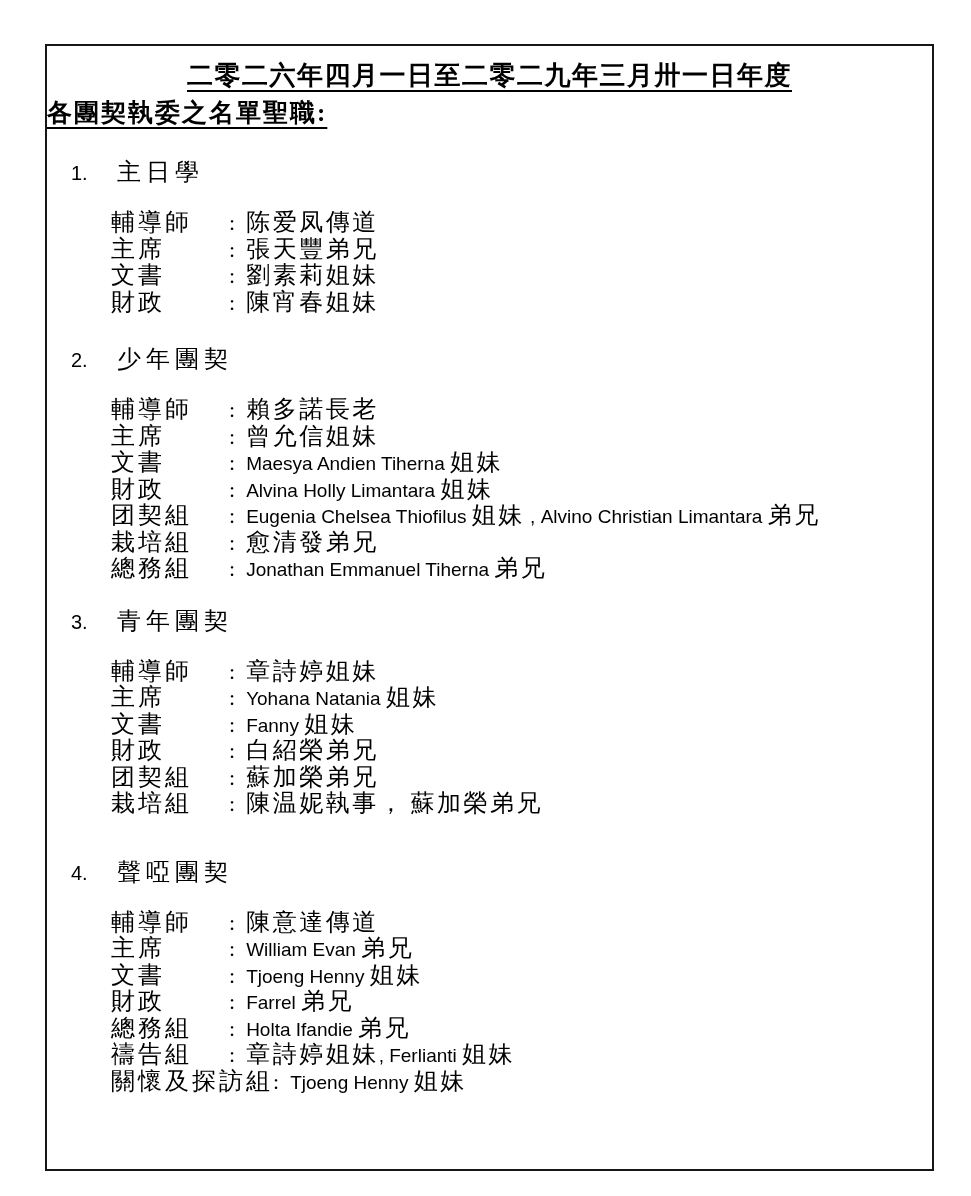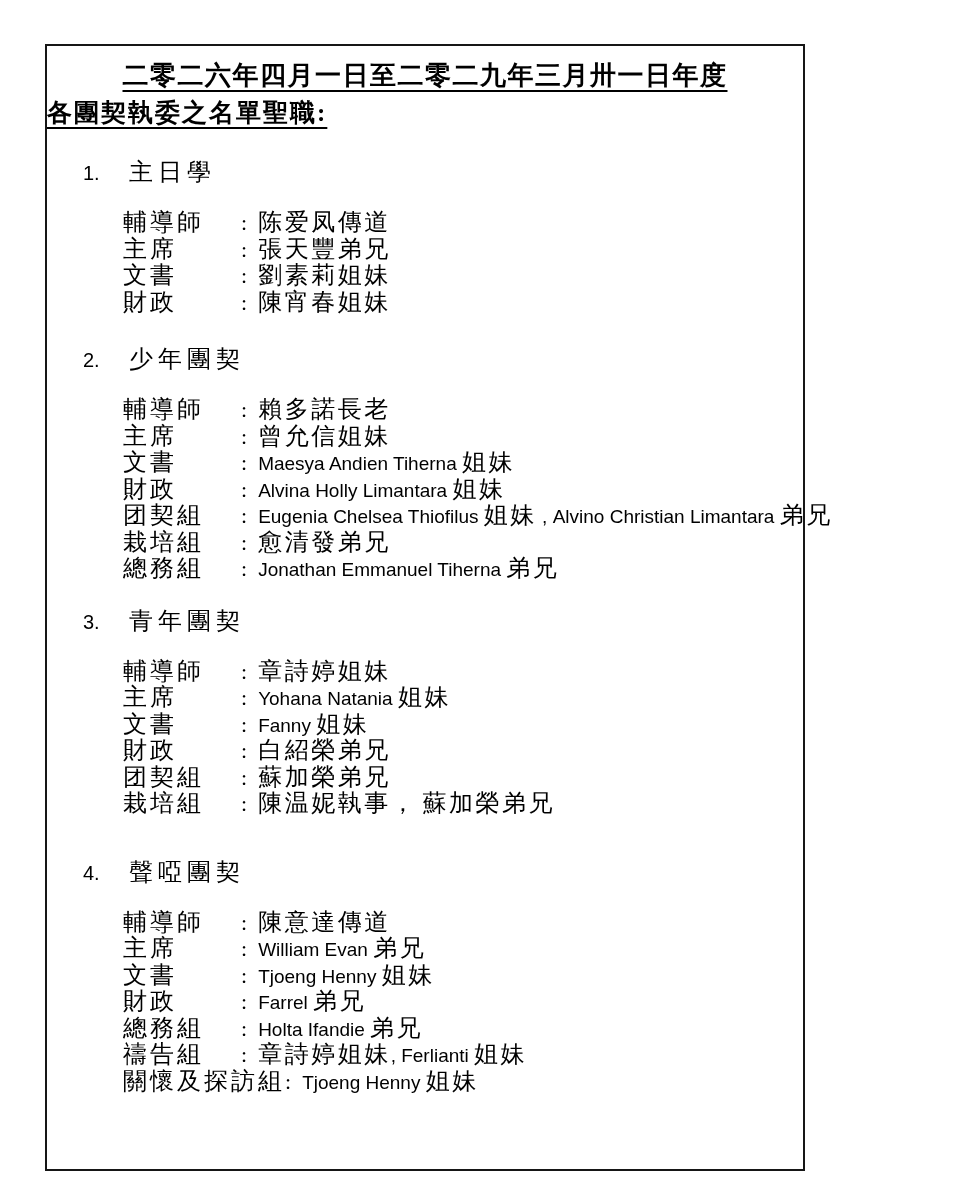--- a/index.html
+++ b/index.html
@@ -13,21 +13,21 @@
     position: relative;
     width: 971px;
     height: 1196px;
     background: #ffffff;
     overflow: hidden;
   }
   .frame {
     position: absolute;
     left: 45px;
     top: 44px;
-    width: 760px;
+    width: 889px;
     height: 1127px;
     border: 2px solid #161616;
     box-sizing: border-box;
     background: #ffffff;
   }
   .doc-title {
     margin: 11px 8px 0 8px;
     text-align: center;
     font-size: 26px;
     font-weight: bold;
@@ -45,21 +45,21 @@
     font-weight: bold;
     letter-spacing: 2px;
     line-height: 37px;
     text-decoration: underline;
     text-underline-offset: 6px;
     text-decoration-thickness: 2px;
     font-family: "Liberation Serif", "DejaVu Serif", serif;
   }
   .sections {
     margin: 26px 0 0 0;
-    padding: 0 0 0 36px;
+    padding: 0 0 0 24px;
     list-style: none;
   }
   .section { margin: 0; }
   .section:nth-child(2) { margin-top: 28px; }
   .section:nth-child(3) { margin-top: 23px; }
   .section:nth-child(4) { margin-top: 39px; }
   .section-heading {
     font-size: 24px;
     line-height: 30px;
     white-space: nowrap;

